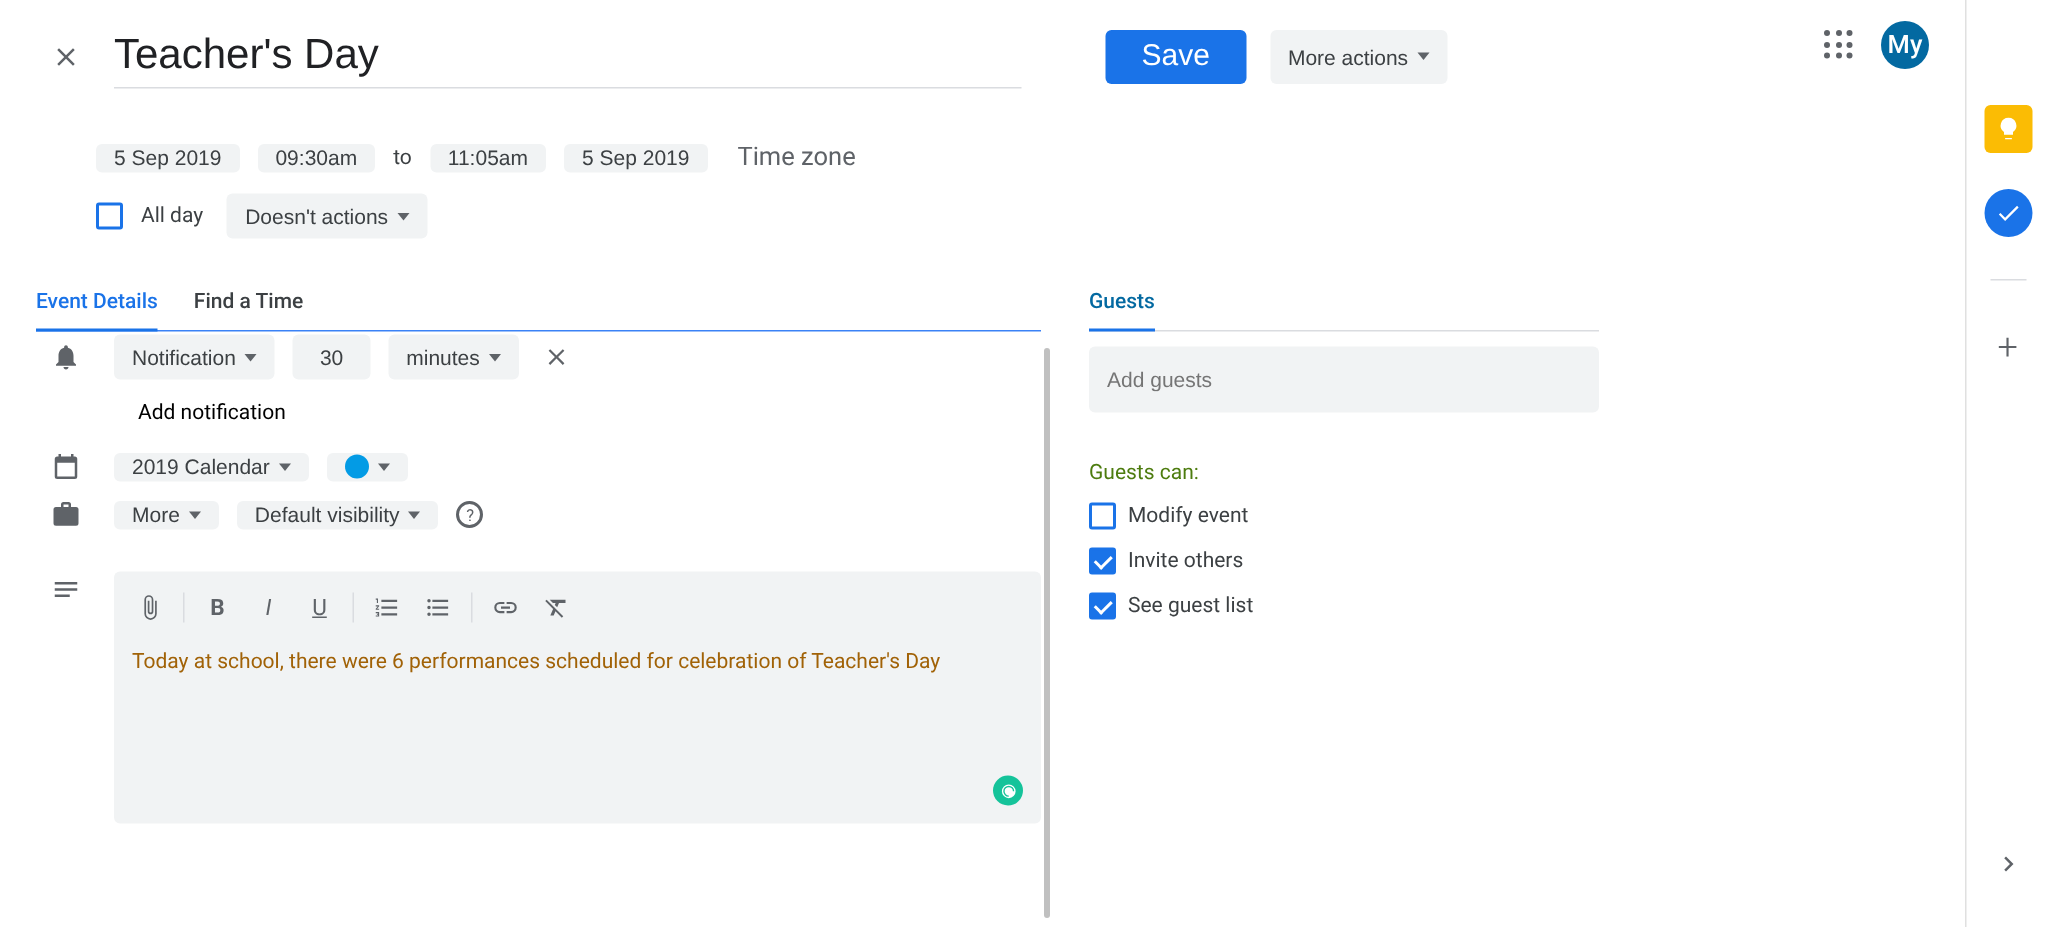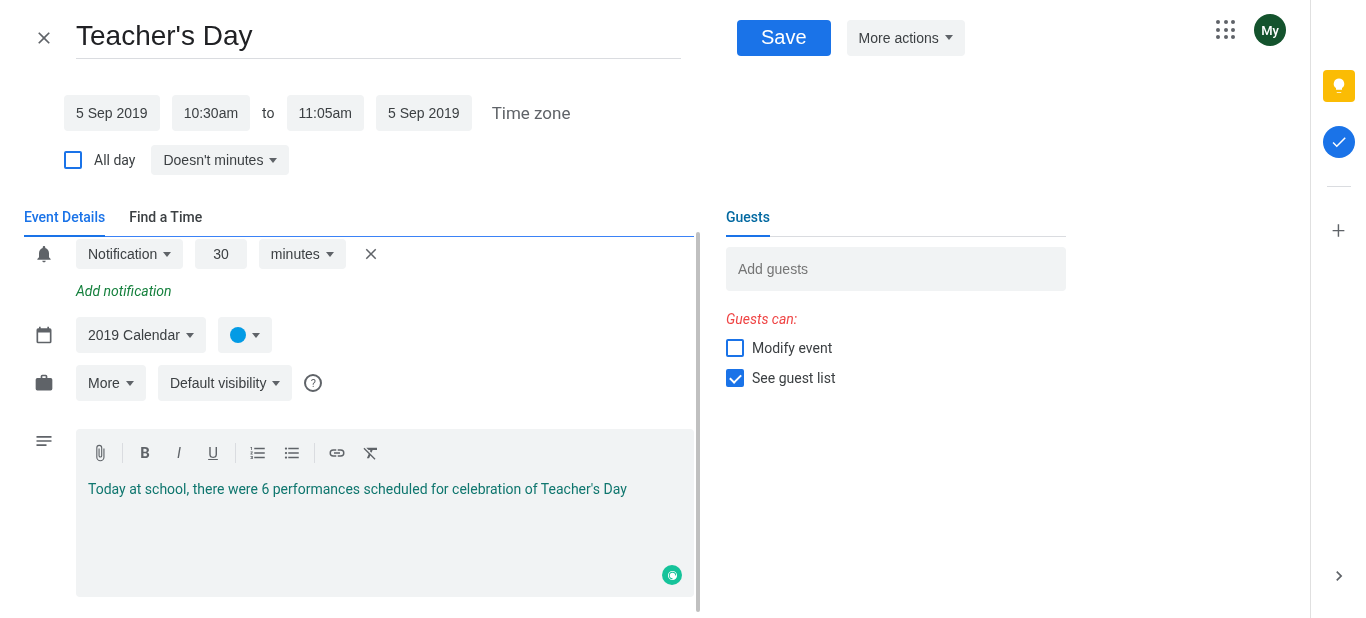--- a/index.html
+++ b/index.html
@@ -87,29 +87,29 @@
   }
   .apps-icon {
     width:24px;height:24px;
     display:grid;grid-template-columns:repeat(3,1fr);gap:3px;
     padding:2px;
     cursor:pointer;
   }
   .apps-icon span{width:4px;height:4px;border-radius:50%;background:#5f6368;}
   .avatar {
     width:32px;height:32px;border-radius:50%;
-    background:#14532d;color:#fff;
+    background:#0369a1;color:#fff;
     display:flex;align-items:center;justify-content:center;
-    font-size:13px;font-weight:500;
+    font-size:17px;font-weight:500;
     cursor:pointer;
   }
   .row { display:flex;align-items:center;gap:12px; }
   .chip {
     background:#f1f3f4;border:none;border-radius:4px;
-    height:36px;padding:0 12px;font-size:14px;color:#3c4043;
+    height:19px;padding:0 12px;font-size:14px;color:#3c4043;
     display:flex;align-items:center;gap:6px;cursor:pointer;
   }
   .chip-sm { height:30px; }
   .link-text { color:#5f6368;font-size:17px;cursor:pointer; }
   .checkbox {
     width:18px;height:18px;border:2px solid #5f6368;border-radius:2px;
     display:flex;align-items:center;justify-content:center;cursor:pointer;
     flex-shrink:0;
   }
   .checkbox-blue { border-color:#1a73e8; }
@@ -145,44 +145,44 @@
     display:flex;align-items:center;gap:2px;
     padding:8px 8px;
     border-bottom:none;
   }
   .tbtn {
     width:32px;height:32px;display:flex;align-items:center;justify-content:center;
     color:#5f6368;cursor:pointer;border-radius:4px;font-size:15px;
   }
   .tsep { width:1px;height:20px;background:#dadce0;margin:0 4px; }
   .desc-text {
-    padding:4px 12px 100px 12px;font-size:14px;color:#0f766e;
+    padding:4px 12px 100px 12px;font-size:14px;color:#a16207;
   }
   .grammarly {
     position:absolute;right:12px;bottom:12px;
     width:20px;height:20px;border-radius:50%;background:#15c39a;
     display:flex;align-items:center;justify-content:center;
   }
   .columns {
     display:flex;gap:32px;
   }
   .col-left { width:670px; }
   .col-right { flex:1;max-width:340px; }
   .guests-tab {
     color:#0369a1;font-weight:500;font-size:14px;
     padding:10px 0;border-bottom:2px solid #1a73e8;display:inline-block;
     margin-top:24px;
   }
   .guests-input {
     width:100%;height:44px;background:#f1f3f4;border:none;border-radius:4px;
     padding:0 12px;font-size:14px;margin-top:10px;outline:none;
   }
-  .guests-can { margin-top:20px;font-size:14px;color:#ef4444;font-style:italic; }
+  .guests-can { margin-top:32px;font-size:14px;color:#4d7c0f; }
   .perm-row { display:flex;align-items:center;gap:8px;margin-top:12px; }
-  .add-notif { color:#15803d;font-size:14px;cursor:pointer;margin-left:0px;font-style:italic; }
+  .add-notif { color:#000000;font-size:14px;cursor:pointer;margin-left:16px; }
   .datetime-section { margin-left:40px;margin-top:36px; }
   .scroll-divider {
     position:absolute;
     left:696px; top:232px; width:4px; height:380px;
     background:linear-gradient(#c0c0c0,#c0c0c0);
     border-radius:2px;
   }
   svg { display:block; }
   .caret { width:0;height:0;border-left:4px solid transparent;border-right:4px solid transparent;border-top:5px solid #5f6368; }
   .help-circle {
@@ -234,31 +234,31 @@
           <span></span>
           <span></span>
           <span></span>
       </div>
       <div class="avatar">My</div>
     </div>
 
     <div class="datetime-section">
       <div class="row">
         <button class="chip">5 Sep 2019</button>
-        <button class="chip">10:30am</button>
+        <button class="chip">09:30am</button>
         <span>to</span>
         <button class="chip">11:05am</button>
         <button class="chip">5 Sep 2019</button>
         <span class="link-text" style="margin-left:8px">Time zone</span>
       </div>
       <div class="row" style="margin-top:14px">
         <div class="checkbox checkbox-blue"></div>
         <span>All day</span>
         <button class="chip chip-sm" style="margin-left:4px">
-          <span>Doesn't minutes</span>
+          <span>Doesn't actions</span>
           <span class="caret"></span>
         </button>
       </div>
     </div>
 
     <div class="columns">
       <div class="col-left">
         <div class="tabs">
           <div class="tab active">Event Details</div>
           <div class="tab">Find a Time</div>
@@ -388,20 +388,24 @@
         </div>
         <div style="border-top:1px solid #dadce0;margin-top:-1px"></div>
         <input class="guests-input" placeholder="Add guests" style="">
         <div class="guests-can">Guests can:</div>
         <div class="perm-row">
           <div class="checkbox checkbox-blue"></div>
           <span>Modify event</span>
         </div>
         <div class="perm-row">
           <div class="checkbox checked"></div>
+          <span>Invite others</span>
+        </div>
+        <div class="perm-row">
+          <div class="checkbox checked"></div>
           <span>See guest list</span>
         </div>
       </div>
     </div>
 
     <div class="scroll-divider"></div>
   </div>
 
   <div class="sidepanel">
     <div class="sp-icon sp-keep">

